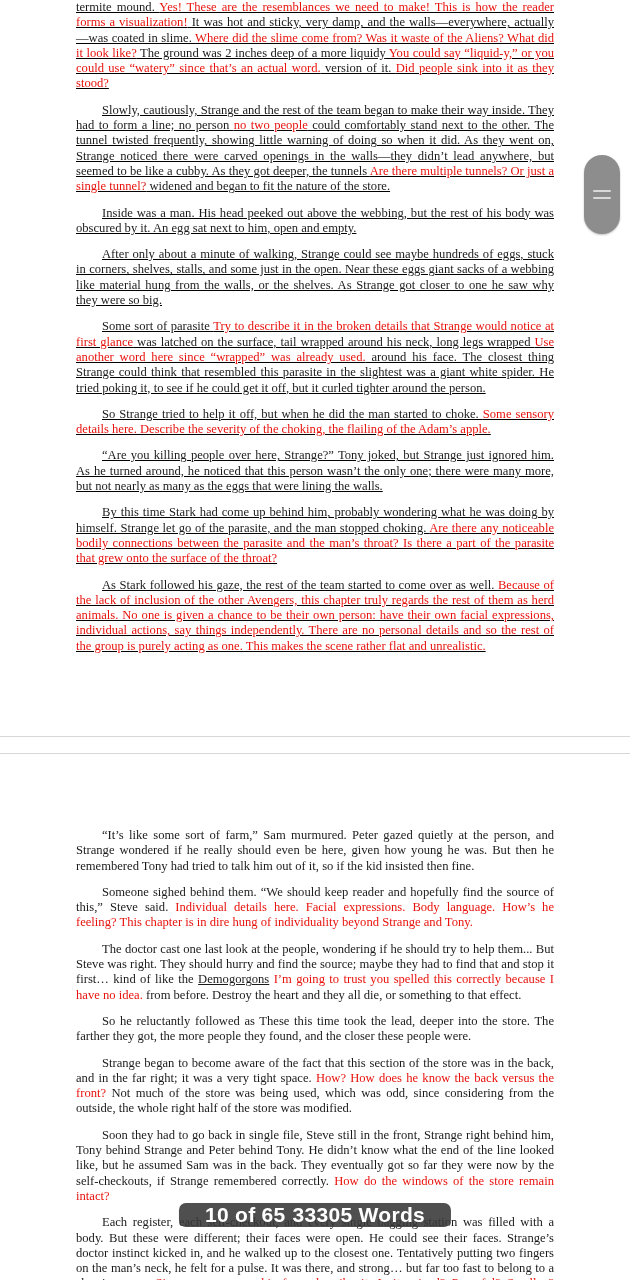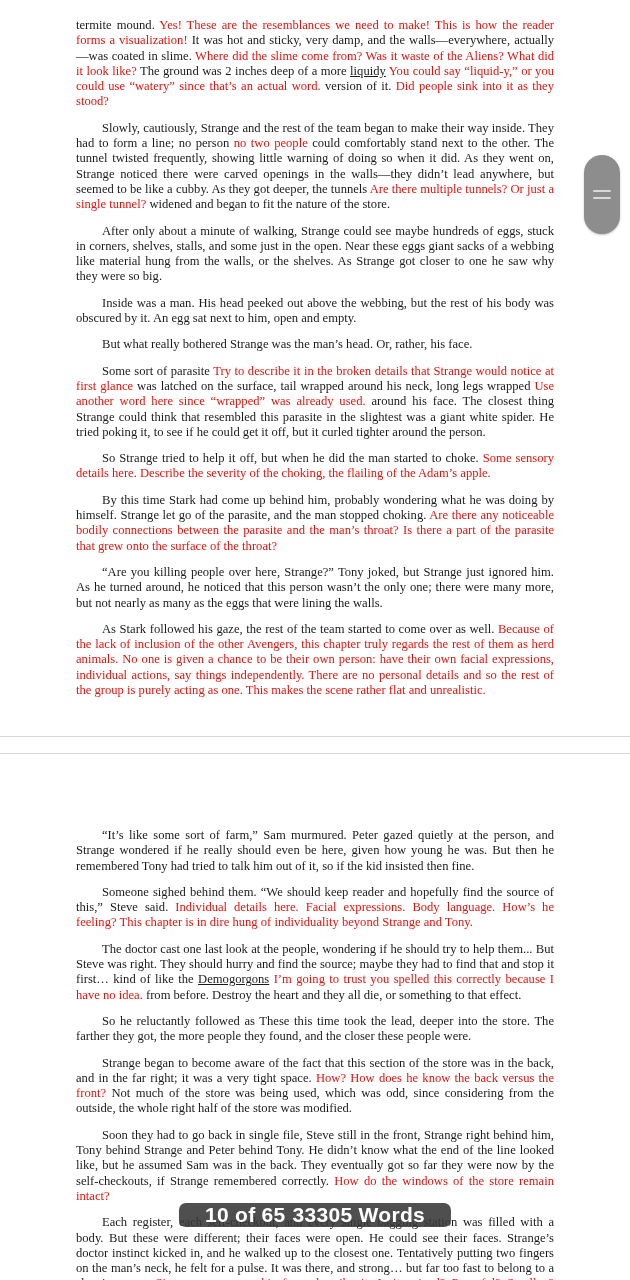--- a/index.html
+++ b/index.html
@@ -15,21 +15,21 @@
     width: 630px;
     height: 1280px;
     background: #ffffff;
     overflow: hidden;
   }
   .page {
     position: relative;
     background: #ffffff;
     padding: 0 76px 0 76px;
   }
-  .page-1 { padding-top: 18px; height: 736px; }
+  .page-1 { height: 736px; text-decoration: underline; }
   .page-gap {
     height: 18px;
     background: #ffffff;
     border-top: 1px solid #d8d8d8;
     border-bottom: 1px solid #d8d8d8;
   }
   .page-2 { padding-top: 74px; height: 526px; }
   p {
     margin: 0 0 11px 0;
     font-size: 12.6px;
@@ -86,27 +86,26 @@
 </style>
 </head>
 <body>
 
 <div class="viewport">
 
   <div class="page page-1">
     <div id="p1-body">
         <p><span>termite mound. </span><span class="cm">Yes! These are the resemblances we need to make! This is how the reader forms a visualization!</span><span> It was hot and sticky, very damp, and the walls—everywhere, actually—was coated in slime. </span><span class="cm">Where did the slime come from? Was it waste of the Aliens? What did it look like?</span><span> The ground was 2 inches deep of a more </span><span class="u">liquidy</span><span class="cm"> You could say “liquid-y,” or you could use “watery” since that’s an actual word.</span><span> version of it. </span><span class="cm">Did people sink into it as they stood?</span></p>
         <p class="indent"><span>Slowly, cautiously, Strange and the rest of the team began to make their way inside. They had to form a line; no person </span><span class="cm">no two people</span><span> could comfortably stand next to the other. The tunnel twisted frequently, showing little warning of doing so when it did. As they went on, Strange noticed there were carved openings in the walls—they didn’t lead anywhere, but seemed to be like a cubby. As they got deeper, the tunnels </span><span class="cm">Are there multiple tunnels? Or just a single tunnel?</span><span> widened and began to fit the nature of the store.</span></p>
+        <p class="indent"><span>Inside was a man. His head peeked out above the webbing, but the rest of his body was obscured by it. An egg sat next to him, open and empty.</span></p>
         <p class="indent"><span>After only about a minute of walking, Strange could see maybe hundreds of eggs, stuck in corners, shelves, stalls, and some just in the open. Near these eggs giant sacks of a webbing like material hung from the walls, or the shelves. As Strange got closer to one he saw why they were so big.</span></p>
-        <p class="indent"><span>Inside was a man. His head peeked out above the webbing, but the rest of his body was obscured by it. An egg sat next to him, open and empty.</span></p>
-        <p class="indent"><span>But what really bothered Strange was the man’s head. Or, rather, his face.</span></p>
         <p class="indent"><span>Some sort of parasite </span><span class="cm">Try to describe it in the broken details that Strange would notice at first glance</span><span> was latched on the surface, tail wrapped around his neck, long legs wrapped </span><span class="cm">Use another word here since “wrapped” was already used.</span><span> around his face. The closest thing Strange could think that resembled this parasite in the slightest was a giant white spider. He tried poking it, to see if he could get it off, but it curled tighter around the person.</span></p>
         <p class="indent"><span>So Strange tried to help it off, but when he did the man started to choke. </span><span class="cm">Some sensory details here. Describe the severity of the choking, the flailing of the Adam’s apple.</span></p>
+        <p class="indent"><span>“Are you killing people over here, Strange?” Tony joked, but Strange just ignored him. As he turned around, he noticed that this person wasn’t the only one; there were many more, but not nearly as many as the eggs that were lining the walls.</span></p>
         <p class="indent"><span>By this time Stark had come up behind him, probably wondering what he was doing by himself. Strange let go of the parasite, and the man stopped choking. </span><span class="cm">Are there any noticeable bodily connections between the parasite and the man’s throat? Is there a part of the parasite that grew onto the surface of the throat?</span></p>
-        <p class="indent"><span>“Are you killing people over here, Strange?” Tony joked, but Strange just ignored him. As he turned around, he noticed that this person wasn’t the only one; there were many more, but not nearly as many as the eggs that were lining the walls.</span></p>
         <p class="indent"><span>As Stark followed his gaze, the rest of the team started to come over as well. </span><span class="cm">Because of the lack of inclusion of the other Avengers, this chapter truly regards the rest of them as herd animals. No one is given a chance to be their own person: have their own facial expressions, individual actions, say things independently. There are no personal details and so the rest of the group is purely acting as one. This makes the scene rather flat and unrealistic.</span></p>
       </div>
   </div>
 
   <div class="page-gap"></div>
 
   <div class="page page-2">
     <div id="p2-body">
         <p class="indent"><span>“It’s like some sort of farm,” Sam murmured. Peter gazed quietly at the person, and Strange wondered if he really should even be here, given how young he was. But then he remembered Tony had tried to talk him out of it, so if the kid insisted then fine.</span></p>
         <p class="indent"><span>Someone sighed behind them. “We should keep reader and hopefully find the source of this,” Steve said. </span><span class="cm">Individual details here. Facial expressions. Body language. How’s he feeling? This chapter is in dire hung of individuality beyond Strange and Tony.</span></p>

